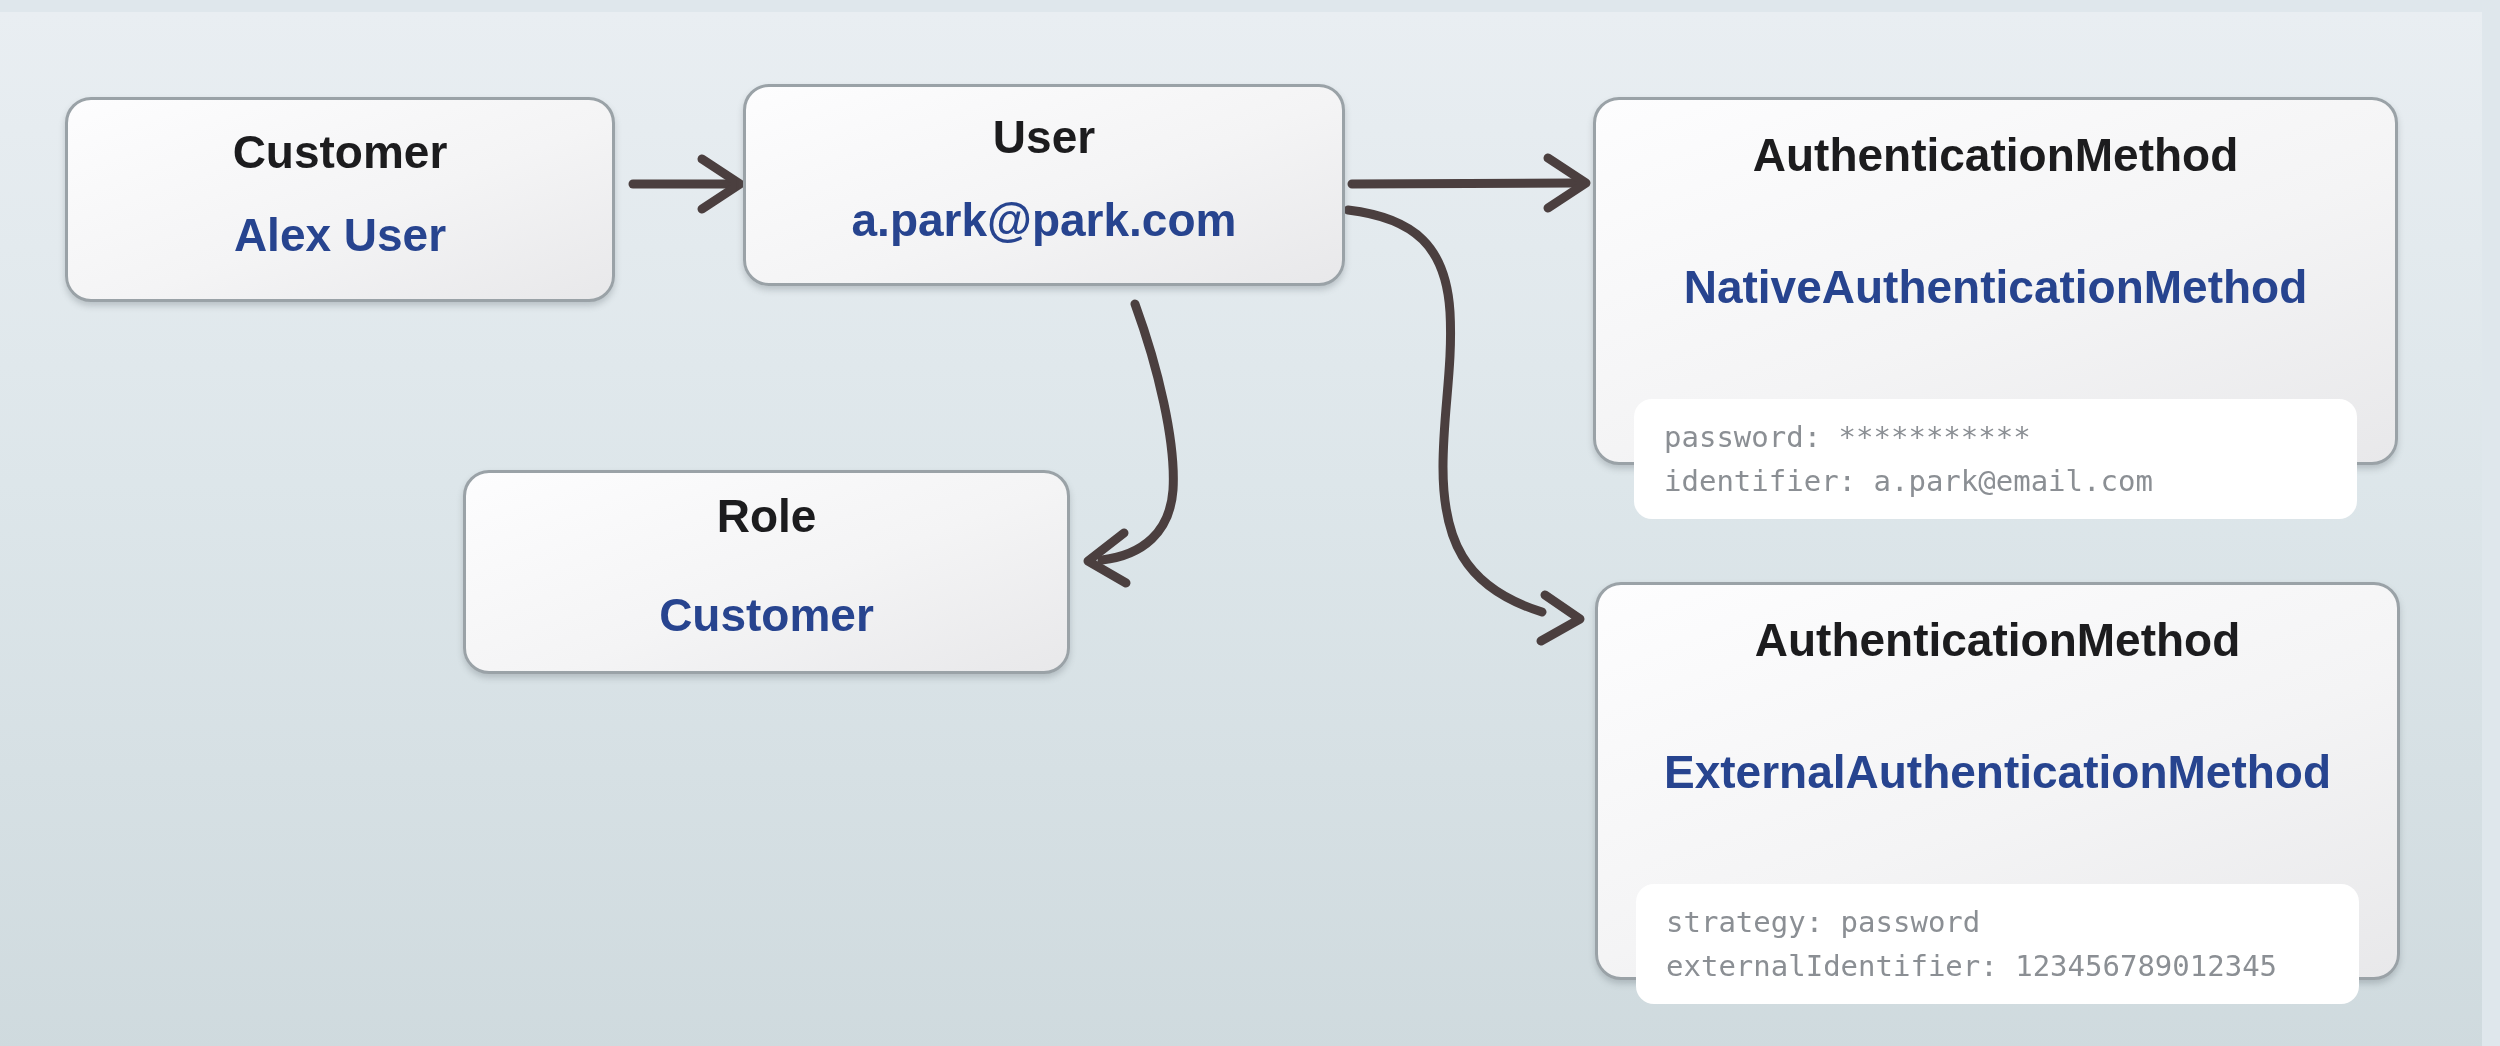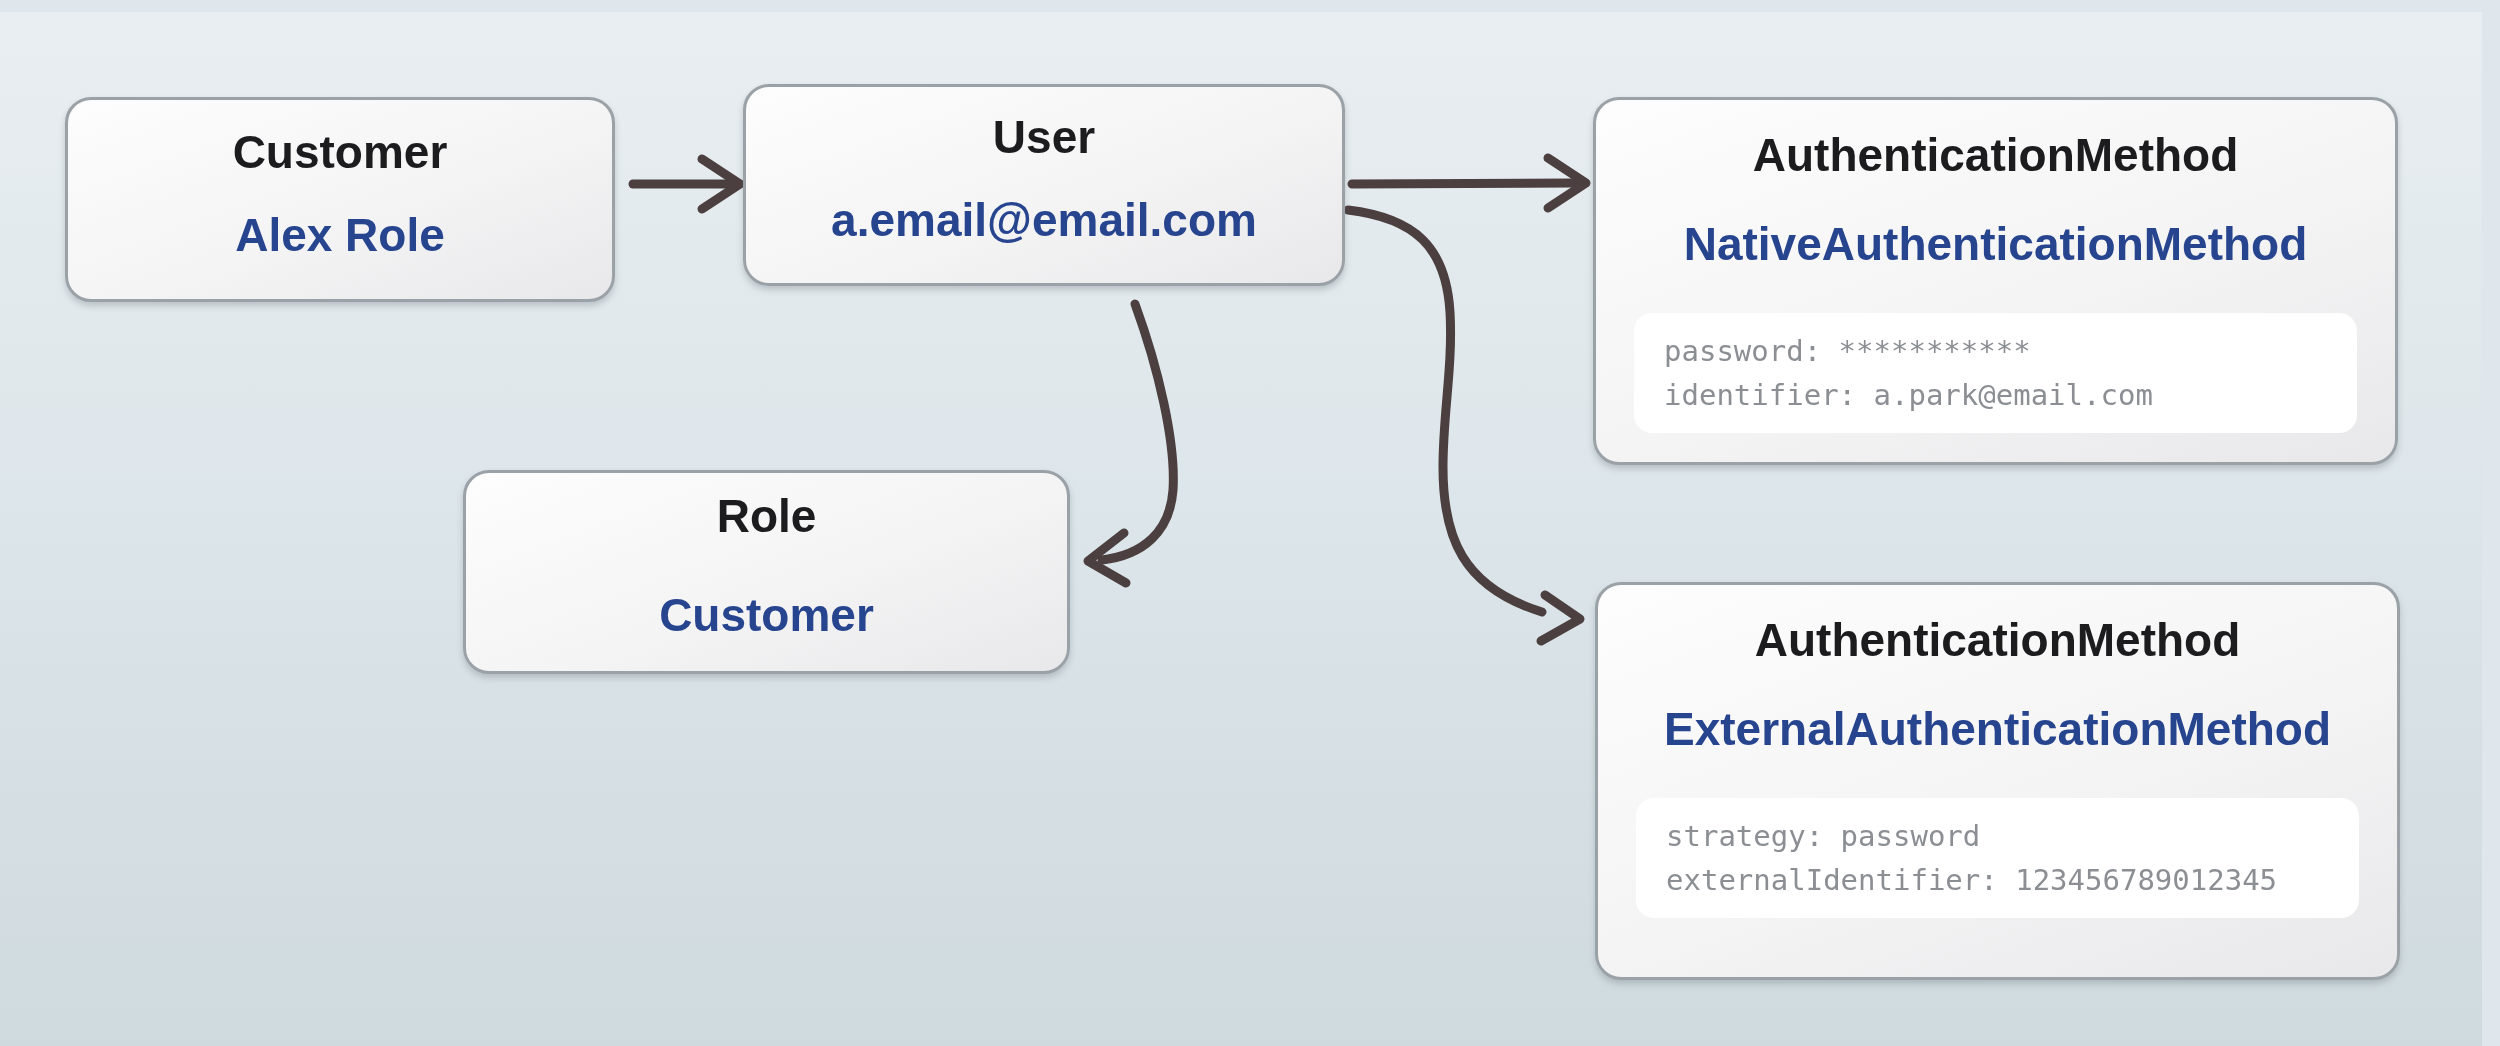--- a/index.html
+++ b/index.html
@@ -28,20 +28,21 @@
   .node {
     position: absolute;
     box-sizing: border-box;
     border: 3px solid #9aa2a7;
     border-radius: 26px;
     background: linear-gradient(160deg, #fdfdfe 0%, #f4f4f5 55%, #e8e8ea 100%);
     box-shadow: 0 4px 6px rgba(96, 106, 112, 0.30);
     display: flex;
     flex-direction: column;
     align-items: center;
+    gap: 43px;
   }
   .node.simple {
     justify-content: center;
     gap: 32px;
     padding-bottom: 12px;
   }
   .node.wide {
     padding-top: 30px;
   }
   .node-title {
@@ -99,26 +100,26 @@
       <path d="M 1124 521 L 1088 549 L 1126 571"></path>
     </g>
     <g>
       <path d="M 1348 198 C 1415 206 1446 235 1450 300 C 1453 355 1443 400 1443 455 C 1443 525 1462 575 1542 600"></path>
       <path d="M 1545 583 L 1580 607 L 1541 629"></path>
     </g>
   </svg>
 
   <div class="node simple" id="node-customer">
     <div class="node-title">Customer</div>
-    <div class="node-value">Alex Role</div>
+    <div class="node-value">Alex User</div>
   </div>
 
   <div class="node simple" id="node-user">
     <div class="node-title">User</div>
-    <div class="node-value">a.email@email.com</div>
+    <div class="node-value">a.park@park.com</div>
   </div>
 
   <div class="node wide" id="node-native-auth">
     <div class="node-title">AuthenticationMethod</div>
     <div class="node-value">NativeAuthenticationMethod</div>
     <div class="attr-panel">
       <div class="attr-line">password: ***********</div>
       <div class="attr-line">identifier: a.park@email.com</div>
     </div>
   </div>

